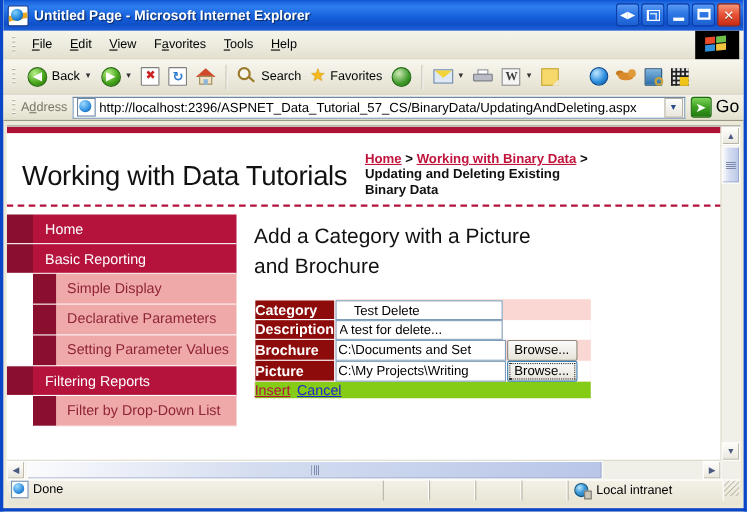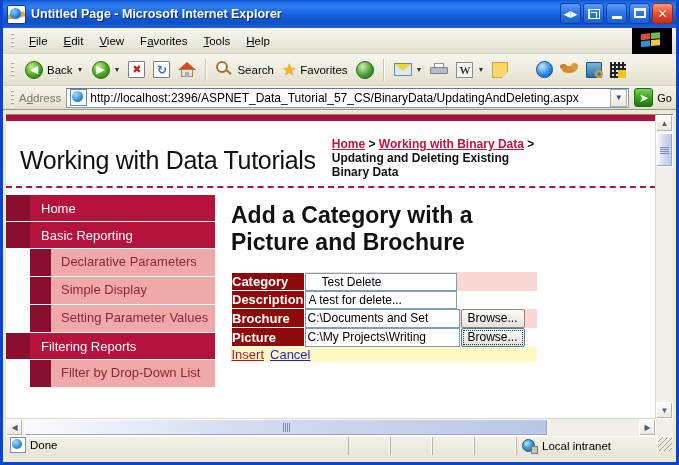--- a/index.html
+++ b/index.html
@@ -160,21 +160,21 @@
     background:radial-gradient(circle at 35% 30%,#9fdcff 0%,#2f8fe0 60%,#0d4f94 100%);}
   #addrtext{flex:1 1 auto;font-size:12px;color:#000;white-space:nowrap;overflow:hidden;min-width:0;}
   #addrdrop{width:17px;height:18px;flex:0 0 auto;
     background:linear-gradient(180deg,#fdfdfd,#e8e6dc);border:1px solid #b5b0a0;box-sizing:border-box;
     display:flex;align-items:center;justify-content:center;color:#2a4a8a;font-size:8px;}
   #gobtn{display:flex;align-items:center;margin:0 4px 0 5px;flex:0 0 auto;}
   .goico{width:19px;height:19px;border-radius:3px;box-sizing:border-box;
     background:linear-gradient(180deg,#7bd45a 0%,#3da022 50%,#1f7a10 100%);
     border:1px solid #1c6b0e;display:flex;align-items:center;justify-content:center;
     color:#fff;font-size:12px;line-height:1;font-family:"DejaVu Sans",sans-serif;}
-  #golabel{margin-left:4px;font-size:11px;color:#000;}
+  #golabel{margin-left:4px;font-size:16px;color:#000;}
   
   #viewport{
     position:absolute;left:3px;right:3px;top:114px;bottom:26px;
     background:#fff;border-top:1px solid #8c8878;
     overflow:hidden;
   }
   #pagearea{
     position:absolute;left:0;top:0;right:17px;bottom:17px;
     background:#fff;overflow:hidden;
   }
@@ -200,21 +200,21 @@
     background:#b5123c;display:flex;align-items:center;
     border-bottom:1px solid #fff;}
   .nav-top .tab{position:absolute;left:-24px;top:0;width:24px;height:26px;background:#8a0e2d;}
   .nav-top span{color:#fff;font-size:13px;padding-left:11px;}
   .nav-sub{position:relative;margin-left:45px;width:164px;
     background:#efa9a9;border-bottom:1px solid #fff;}
   .nav-sub .tab{position:absolute;left:-21px;top:0;bottom:0;width:21px;background:#8a0e2d;}
   .nav-sub span{display:block;color:#8f2436;font-size:13px;padding:5px 6px 6px 10px;line-height:16px;}
   
   #content{flex:1 1 auto;padding:14px 0 0 12px;min-width:0;}
-  #pagetitle{font-size:23px;font-weight:bold;color:#111;line-height:27px;margin:0 0 16px 0;width:280px;}
+  #pagetitle{font-size:19px;font-weight:normal;color:#111;line-height:27px;margin:0 0 16px 0;width:280px;}
   
   #formtbl{border-collapse:collapse;background:#fbd7d3;}
   #formtbl td{padding:0;vertical-align:middle;}
   .lblcell{background:#8d0b0b;color:#fff;font-weight:bold;font-size:13px;
     padding:3px 5px 3px 5px;border:1px solid #fff;white-space:nowrap;}
   .fldcell{background:#fbd7d3;padding:1px 2px 1px 1px;}
   .fldcell.white{background:#fff;}
   .spacer{background:#fbd7d3;width:80px;}
   .spacer.white{background:#fff;}
   input.txt{
@@ -227,21 +227,21 @@
     width:155px;height:19px;box-sizing:border-box;border:1px solid #7f9db9;background:#fff;
     font-size:12px;display:flex;align-items:center;padding:0 2px;overflow:hidden;white-space:nowrap;
   }
   .browsebtn{
     height:19px;box-sizing:border-box;margin-left:1px;
     background:linear-gradient(180deg,#fbfbfb,#e6e3d8);
     border:1px solid #8b887c;border-radius:2px;
     font-size:12px;padding:0 6px;display:flex;align-items:center;color:#000;
   }
   .browsebtn.focused{border:1px solid #3c7fb1;outline:1px dotted #333;outline-offset:-3px;}
-  .actionrow td{background:#fef9c3;padding:2px 4px 3px 4px;}
+  .actionrow td{background:#84cc16;padding:2px 4px 3px 4px;}
   .actionrow a.insert{color:#b5123c;text-decoration:underline;font-size:13px;}
   .actionrow a.cancel{color:#2222cc;text-decoration:underline;font-size:13px;margin-left:6px;}
   
   #vscroll{position:absolute;right:0;top:0;bottom:17px;width:17px;background:#f1f0e8;border-left:1px solid #dcd9cb;}
   #hscroll{position:absolute;left:0;right:17px;bottom:0;height:17px;background:#f1f0e8;border-top:1px solid #dcd9cb;}
   #corner{position:absolute;right:0;bottom:0;width:17px;height:17px;background:#f1f0e8;}
   .sbbtn{position:absolute;width:17px;height:17px;box-sizing:border-box;
     background:linear-gradient(180deg,#fdfdfb,#e9e7dc);border:1px solid #fff;
     box-shadow:inset -1px -1px 0 #b9b5a6;
     display:flex;align-items:center;justify-content:center;color:#4a5a80;font-size:8px;}
@@ -441,25 +441,25 @@
           <div class="nav-top">
             <i class="tab"></i>
             <span>Home</span>
           </div>
           <div class="nav-top">
             <i class="tab"></i>
             <span>Basic Reporting</span>
           </div>
           <div class="nav-sub">
             <i class="tab"></i>
+            <span>Simple Display</span>
+          </div>
+          <div class="nav-sub">
+            <i class="tab"></i>
             <span>Declarative Parameters</span>
-          </div>
-          <div class="nav-sub">
-            <i class="tab"></i>
-            <span>Simple Display</span>
           </div>
           <div class="nav-sub">
             <i class="tab"></i>
             <span>Setting Parameter Values</span>
           </div>
           <div class="nav-top">
             <i class="tab"></i>
             <span>Filtering Reports</span>
           </div>
           <div class="nav-sub">

